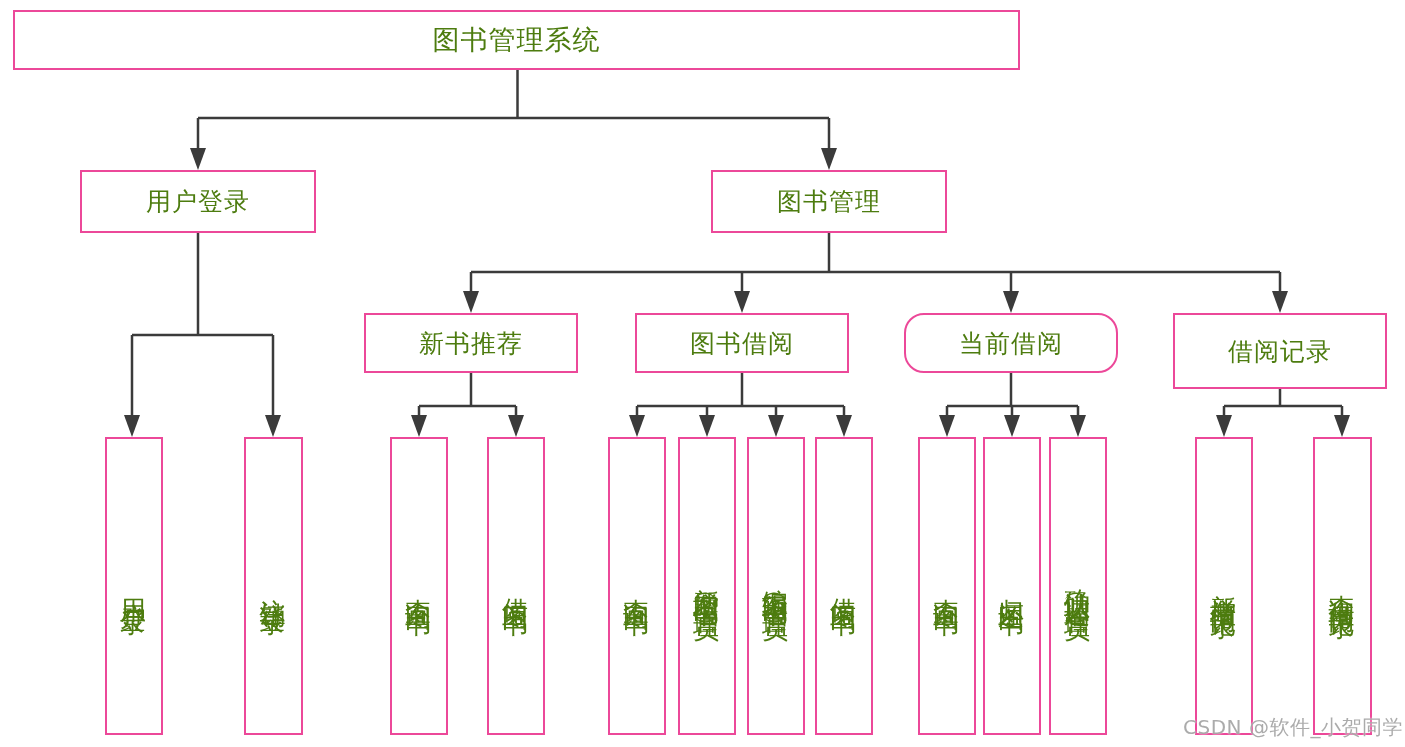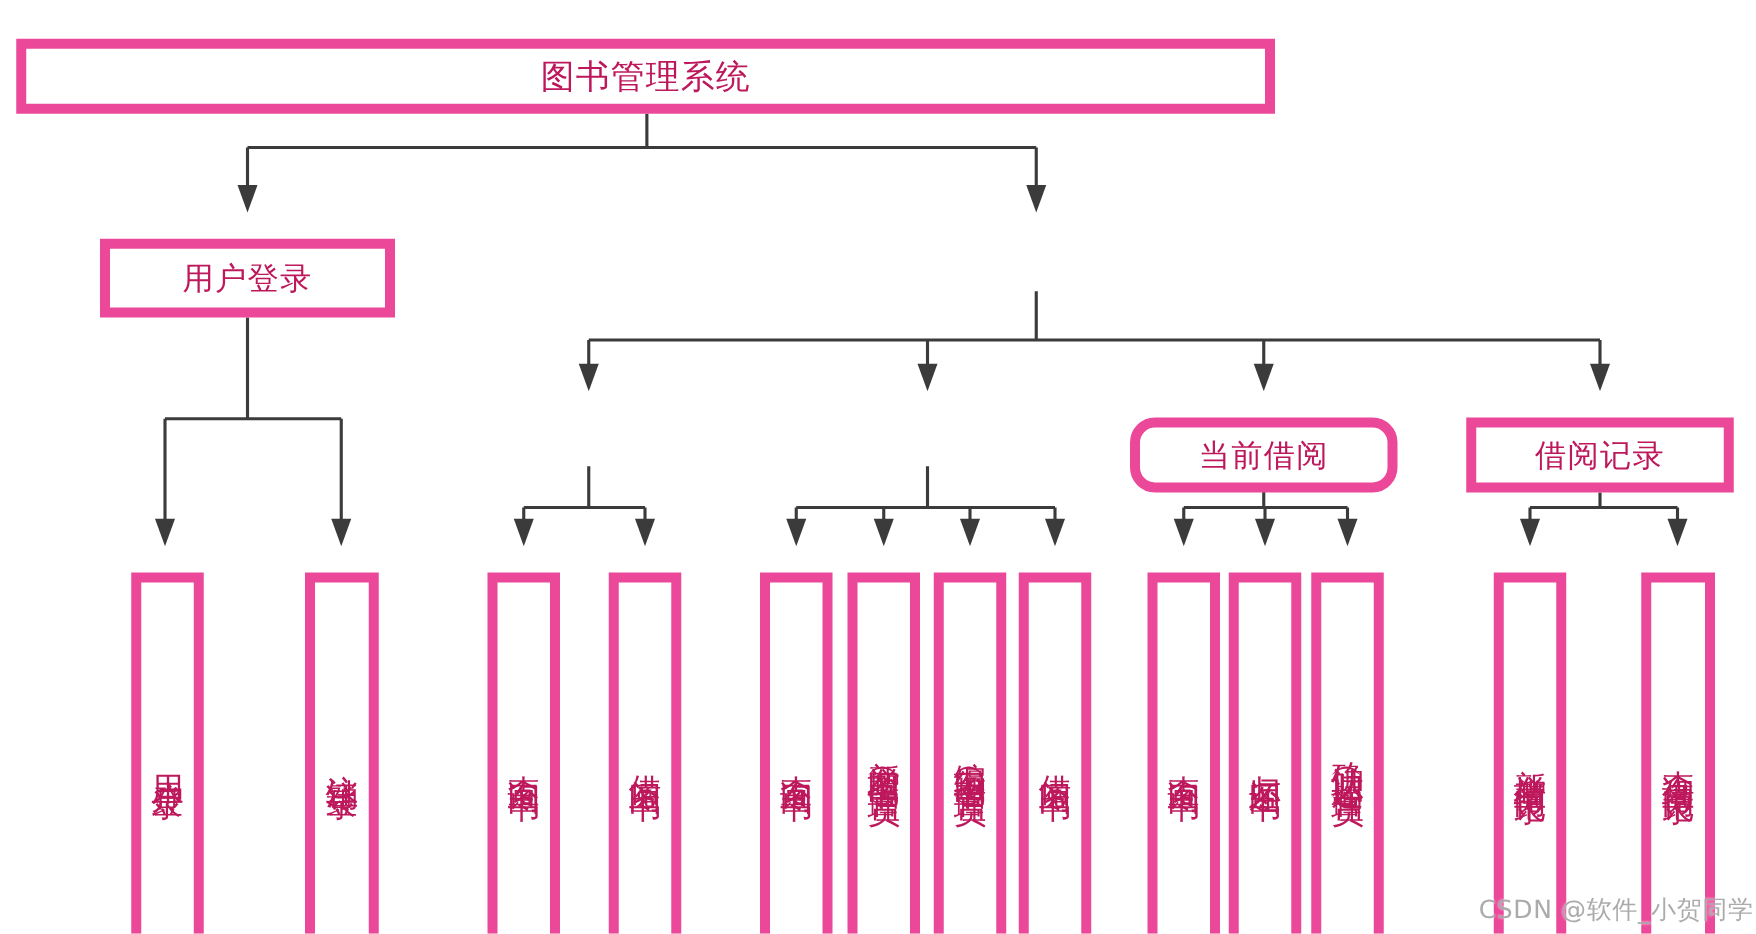--- a/index.html
+++ b/index.html
@@ -28,28 +28,27 @@
     fill: none;
   }
   .wires polygon {
     fill: #3b3b3b;
     stroke: none;
   }
   .box {
     position: absolute;
     box-sizing: border-box;
     background: #ffffff;
-    border: 8px solid #ec4899;
-    color: #be185d;
+    border: 2px solid #ec4899;
+    color: #4d7c0f;
     display: flex;
     align-items: center;
     justify-content: center;
     z-index: 2;
     white-space: nowrap;
-    margin-top: 21px;
   }
   .hbox {
     font-size: 25px;
     letter-spacing: 1px;
   }
   .rootbox {
     font-size: 27px;
   }
   .vbox {
     writing-mode: vertical-rl;
@@ -147,23 +146,26 @@
       <path d="M1224,406 V417"></path>
       <polygon points="1216,415 1232,415 1224,437"></polygon>
       <path d="M1342,406 V417"></path>
       <polygon points="1334,415 1350,415 1342,437"></polygon>
     </g>
   </svg>
 
   <div class="box hbox rootbox" style="left:13px; top:10px; width:1007px; height:60px;">图书管理系统</div>
 
   <div class="box hbox" style="left:80px; top:170px; width:236px; height:63px;">用户登录</div>
+  <div class="box hbox" style="left:711px; top:170px; width:236px; height:63px;">图书管理</div>
 
+  <div class="box hbox" style="left:364px; top:313px; width:214px; height:60px;">新书推荐</div>
+  <div class="box hbox" style="left:635px; top:313px; width:214px; height:60px;">图书借阅</div>
   <div class="box hbox" style="left:904px; top:313px; width:214px; height:60px;border-radius:20px;">当前借阅</div>
-  <div class="box hbox" style="left:1173px; top:313px; width:214px; height:60px;">借阅记录</div>
+  <div class="box hbox" style="left:1173px; top:313px; width:214px; height:76px;">借阅记录</div>
 
   <div class="box vbox" style="left:105px; top:437px; width:58px; height:298px;">用户登录</div>
   <div class="box vbox" style="left:244px; top:437px; width:59px; height:298px;">注销登录</div>
 
   <div class="box vbox" style="left:390px; top:437px; width:58px; height:298px;">查询图书</div>
   <div class="box vbox" style="left:487px; top:437px; width:58px; height:298px;">借阅图书</div>
 
   <div class="box vbox" style="left:608px; top:437px; width:58px; height:298px;">查询图书</div>
   <div class="box vbox" style="left:678px; top:437px; width:58px; height:298px;">新增图书（管理员）</div>
   <div class="box vbox" style="left:747px; top:437px; width:58px; height:298px;">编辑图书（管理员）</div>

